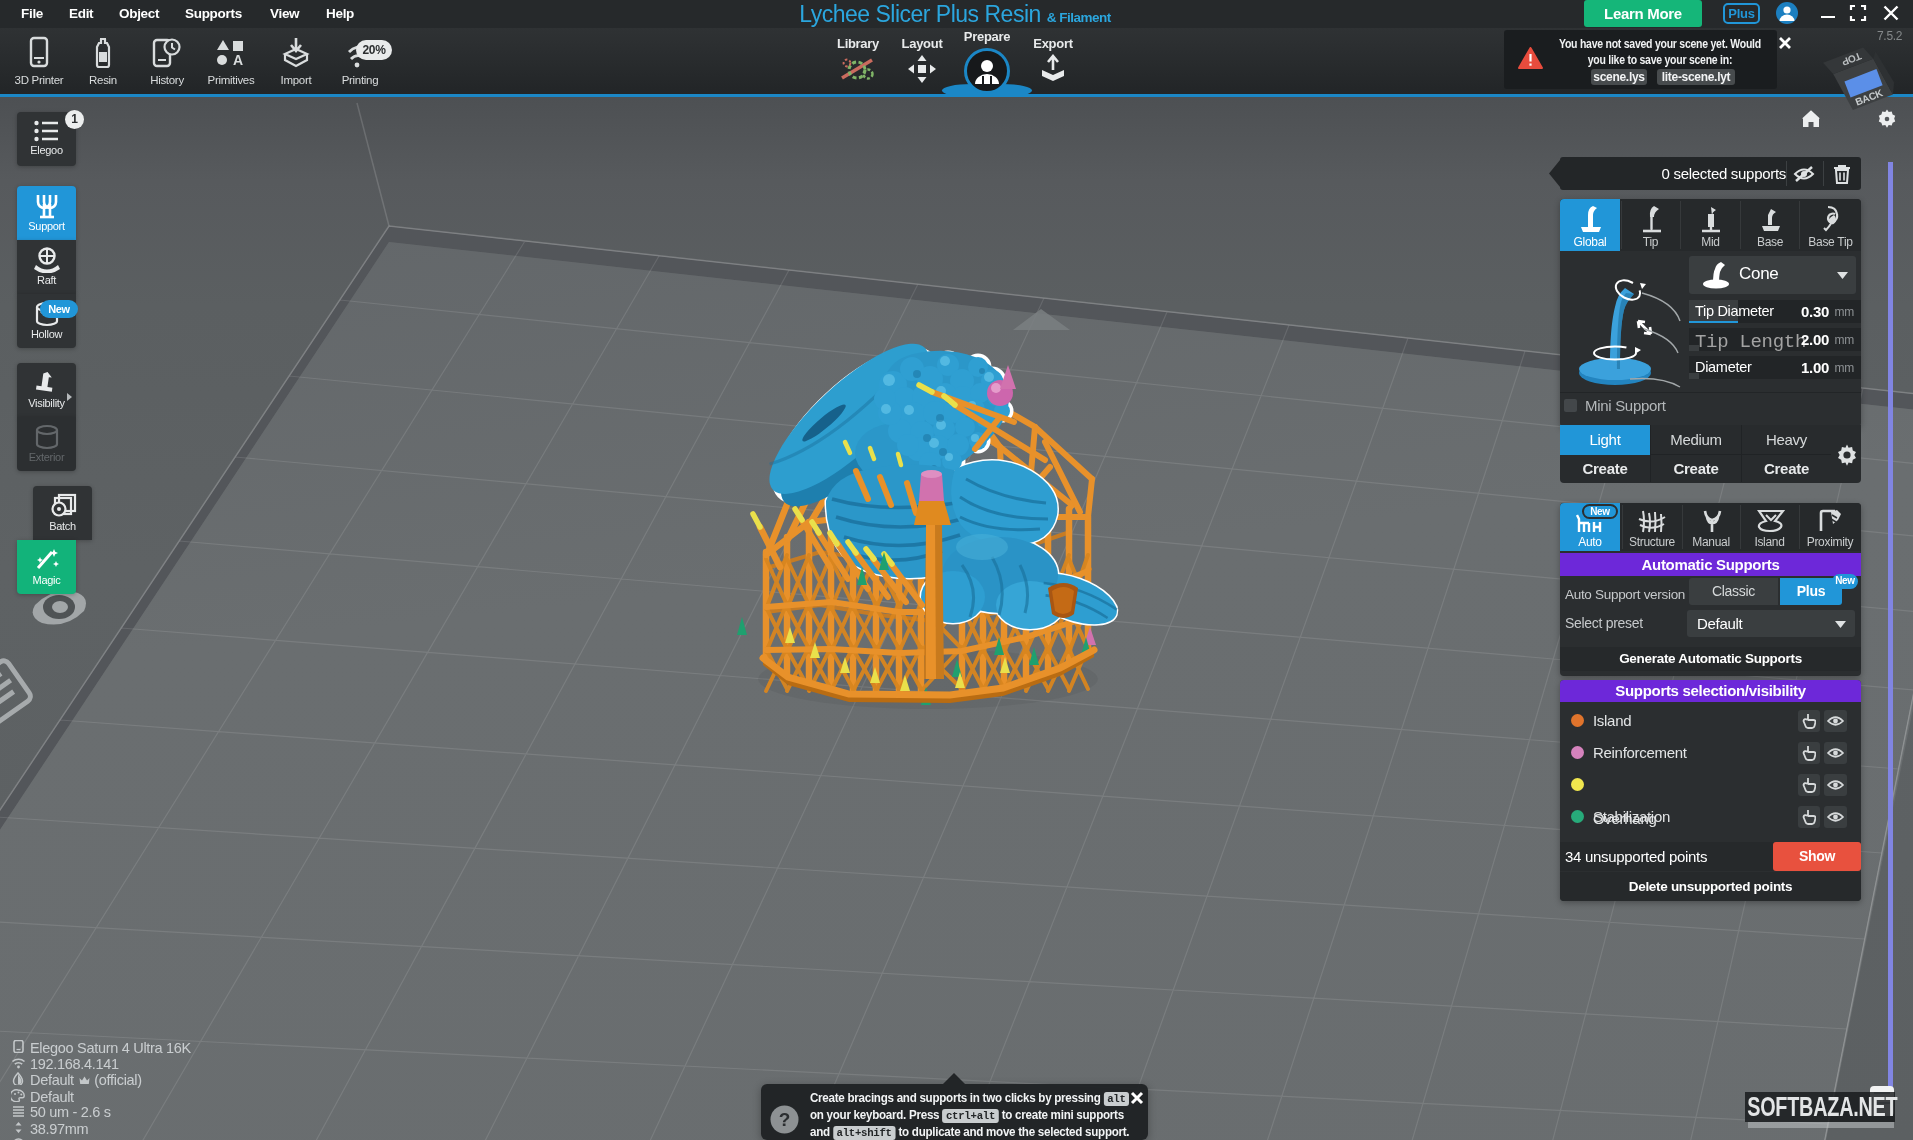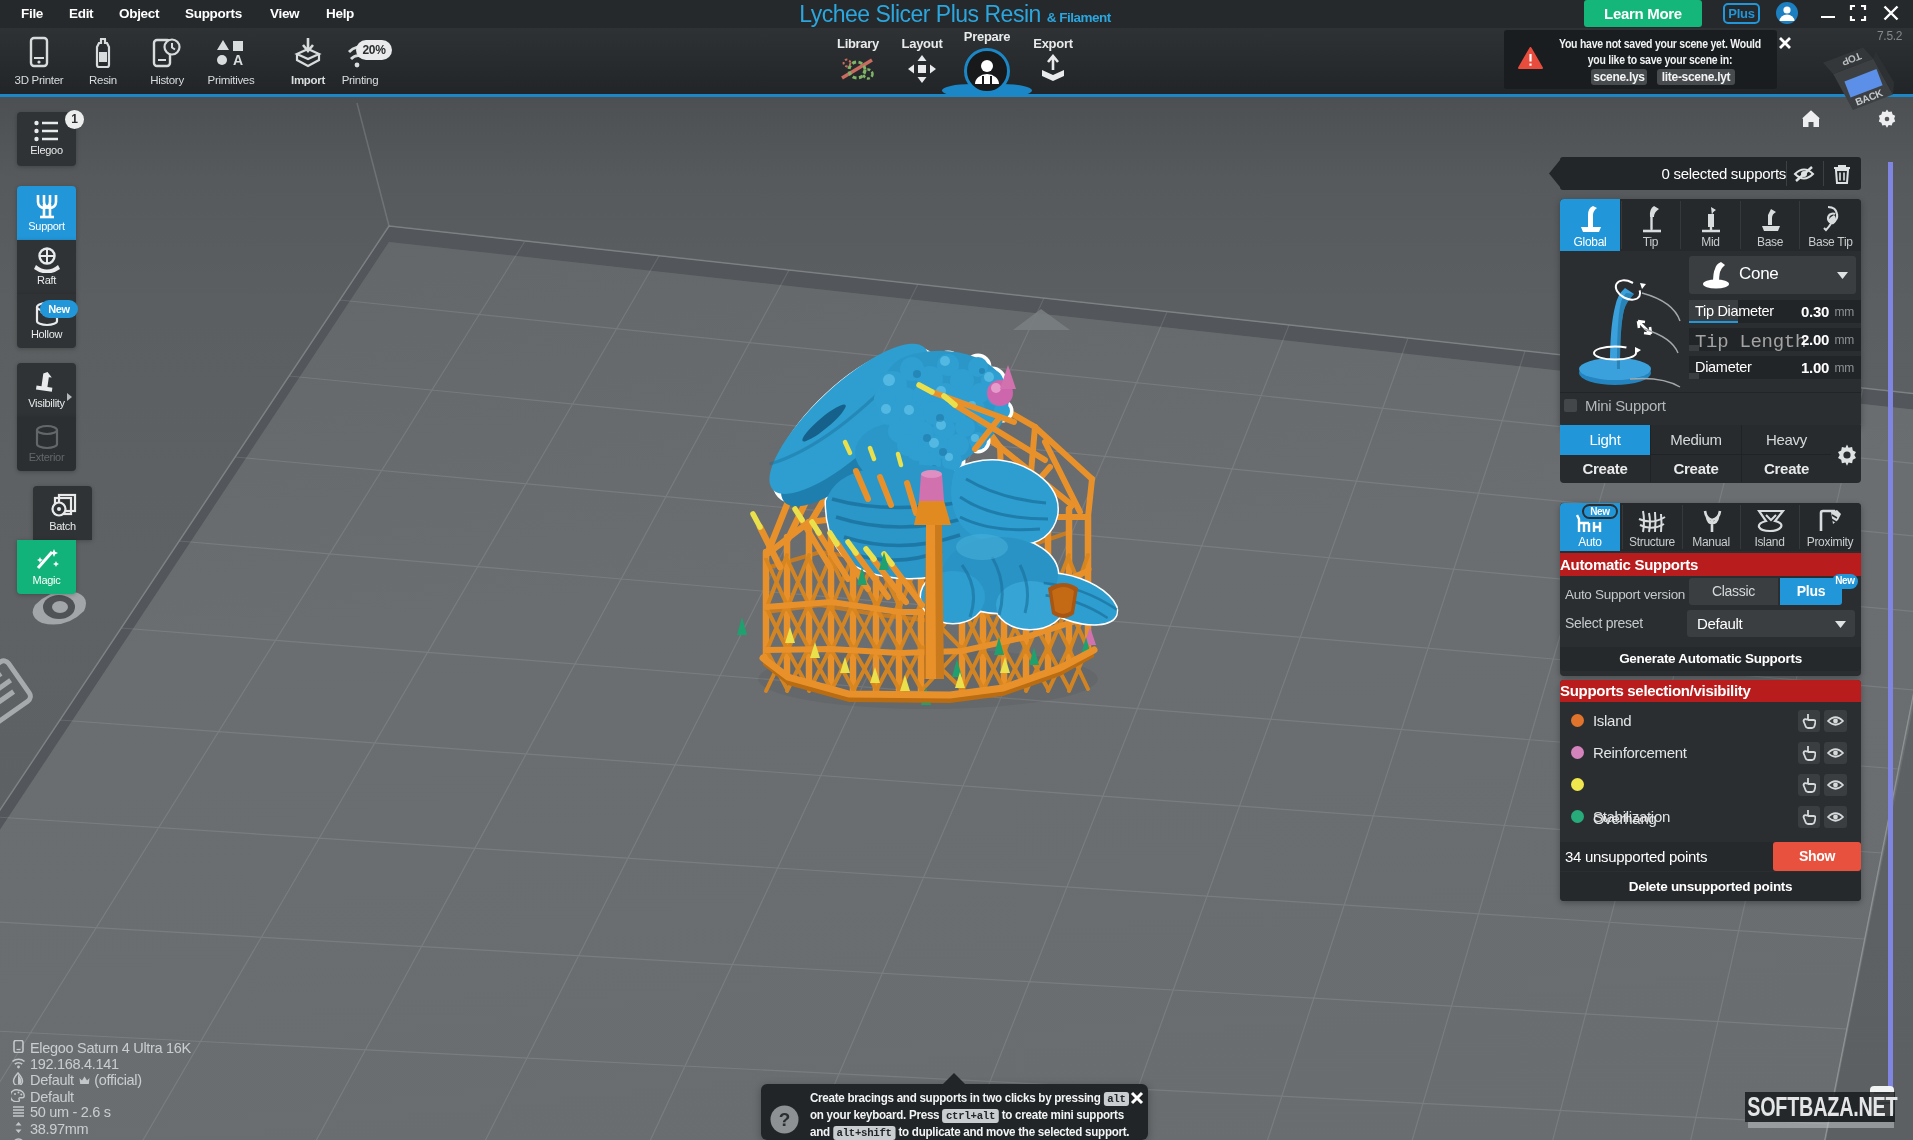--- a/index.html
+++ b/index.html
@@ -30,21 +30,21 @@
   #notif .txt { position:absolute; left:40px; top:7px; width:276px; font-size:12.5px; font-weight:bold; text-align:center; line-height:15.5px; transform:scaleX(0.84); transform-origin:0 50%; }
   #notif .fbtn { position:absolute; top:39px; height:16px; background:#474b4d; border-radius:3px; color:#f2f3f4; font-size:12px; font-weight:bold; line-height:16px; text-align:center; }
 
   
   .sbtn { position:absolute; left:17px; width:59px; height:54px; background:#303335; color:#e8eaeb; font-size:11px; text-align:center; box-shadow:0 1px 4px rgba(0,0,0,0.25); }
   .sbtn svg { display:block; margin:7px auto 1px; }
   .sbtn .lbl { display:block; margin-top:0px; }
 
   
   .rpanel { position:absolute; left:1560px; width:301px; background:#2b2e30; border-radius:4px; color:#e8eaeb; box-shadow:0 2px 6px rgba(0,0,0,0.3); }
-  .phead { background:#b91c1c; font-size:15px; font-weight:bold; color:#fff; text-align:left; }
+  .phead { background:#6d28d9; font-size:15px; font-weight:bold; color:#fff; text-align:center; }
 
   
   #status { position:absolute; left:6px; top:1040px; color:rgba(225,229,231,.8); font-size:14.5px; line-height:15.6px; white-space:nowrap; }
   #status .ic { display:inline-block; width:24px; text-align:center; font-size:13px; }
 
   
   #tooltip { position:absolute; left:761px; top:1084px; width:387px; height:56px; background:rgba(31,34,36,.96); border-radius:6px; color:#f2f4f5; z-index:20; box-shadow:0 2px 8px rgba(0,0,0,0.3); }
   #tooltip:before { content:""; position:absolute; left:182px; top:-11px; border:11px solid transparent; border-bottom-color:rgba(31,34,36,.96); border-top:0; }
   .kbd { display:inline-block; background:#c9cdcf; color:#232628; font-family:"Liberation Mono",monospace; font-size:11.5px; font-weight:bold; border-radius:3px; padding:0 4px; line-height:14px; }
 
@@ -441,21 +441,21 @@
       </svg>
     History</div>
   <div class="tbitem" style="left:199px;">
     <svg width="34" height="34" viewBox="0 0 34 34">
         <path d="M9 4 L15 14 H3 Z" fill="#d9dcdd"></path>
         <rect x="19" y="5" width="10" height="10" fill="#d9dcdd"></rect>
         <circle cx="8" cy="24" r="5" fill="#d9dcdd"></circle>
         <text x="24" y="29" font-size="14" font-weight="bold" fill="#d9dcdd" text-anchor="middle" font-family="Liberation Sans">A</text>
       </svg>
     Primitives</div>
-  <div class="tbitem" style="left:276px;font-weight:bold;">
+  <div class="tbitem" style="left:264px;">
     <svg width="30" height="34" viewBox="0 0 30 34">
         <path d="M15 2 v12 M10 9 l5 6 5-6" fill="none" stroke="#d9dcdd" stroke-width="2.6"></path>
         <path d="M4 18 L15 13 L26 18 L15 23 Z M4 18 v6 L15 30 L26 24 v-6" fill="none" stroke="#d9dcdd" stroke-width="2.2"></path>
       </svg>
     Import</div>
   <div class="tbitem" style="left:328px;">
     <svg width="30" height="34" viewBox="0 0 30 34">
         <path d="M4 16 a16 16 0 0 1 18 -4 M6 23 a10 10 0 0 1 11 -2.5" fill="none" stroke="#d9dcdd" stroke-width="2.8"></path>
         <circle cx="12" cy="29" r="2.4" fill="#d9dcdd"></circle>
       </svg>

